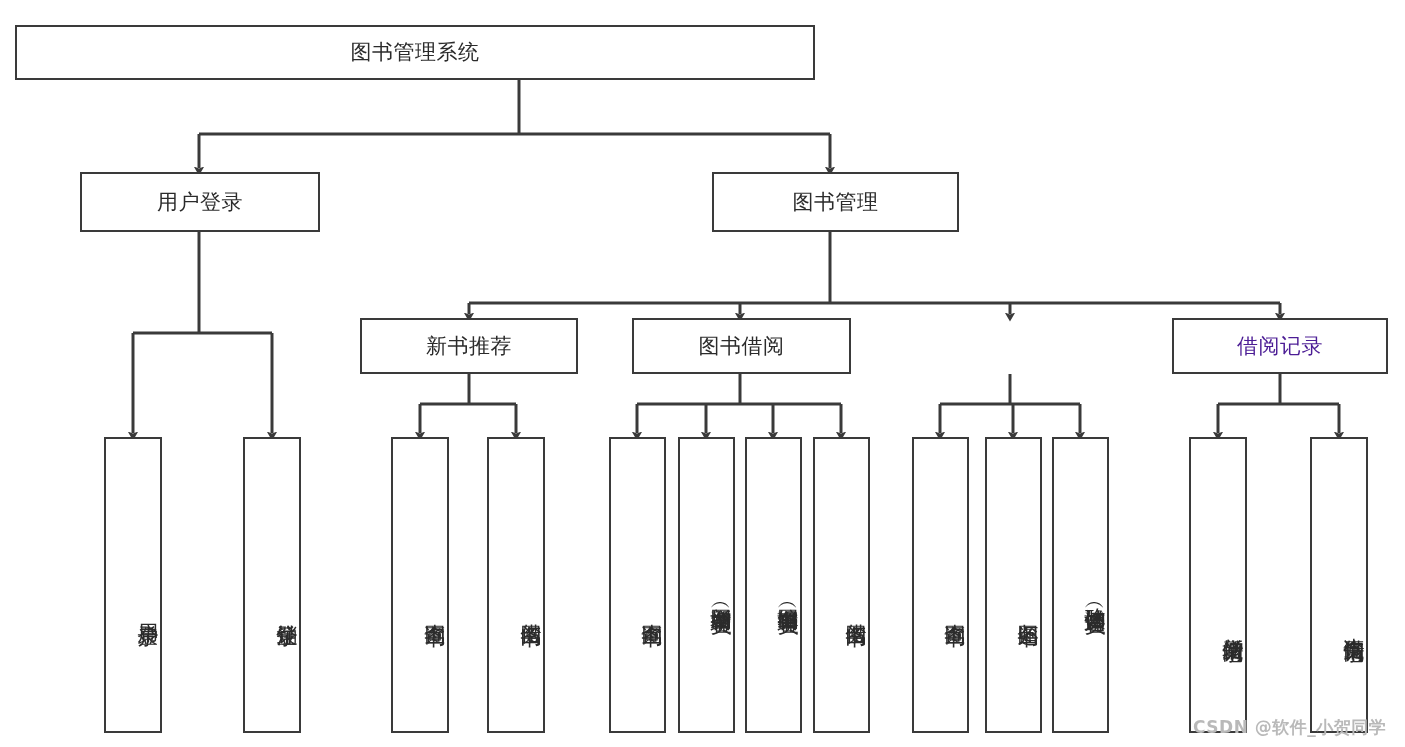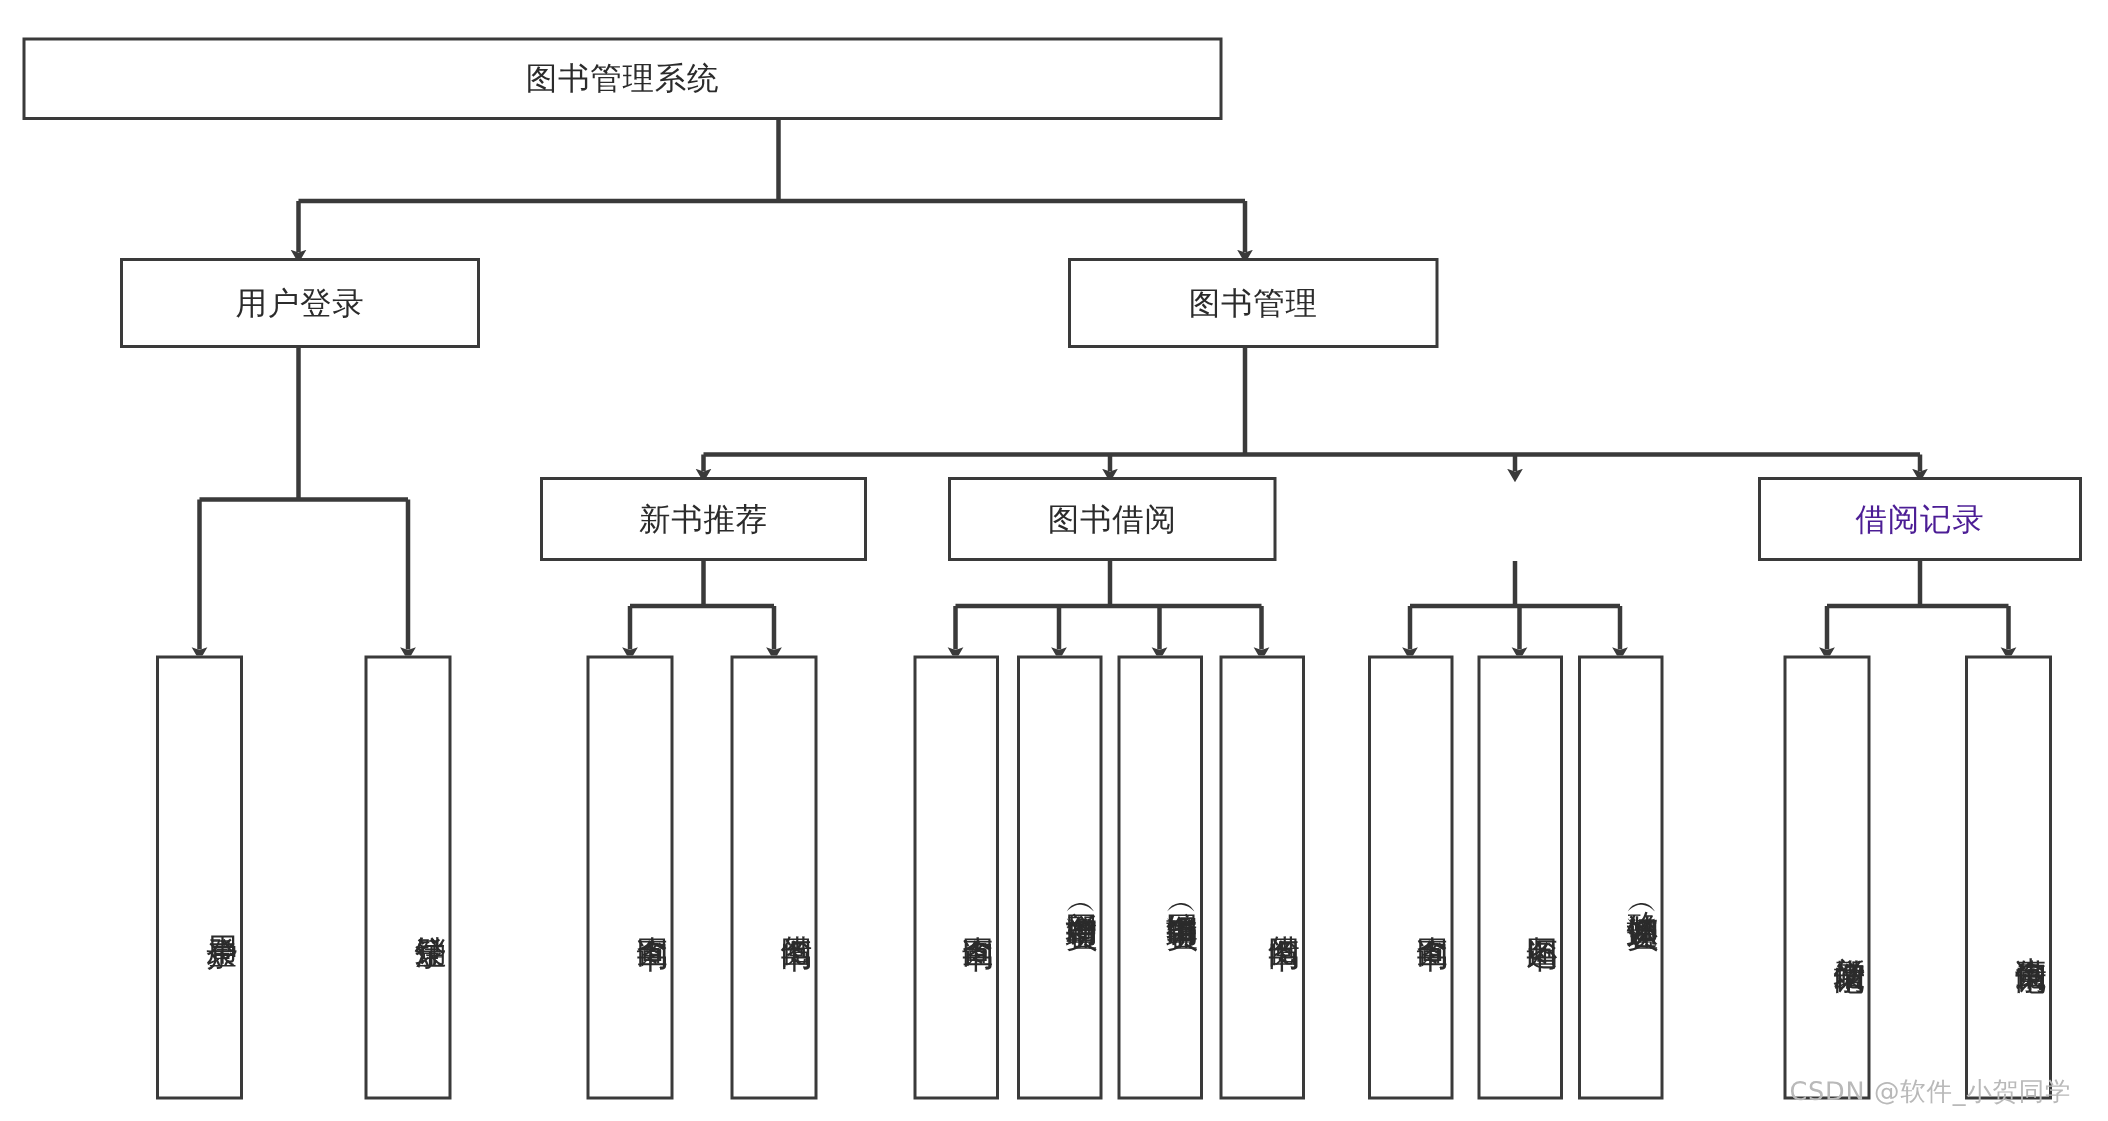--- a/index.html
+++ b/index.html
@@ -59,20 +59,21 @@
   }
   .node.vert.pad-top-sm {
     padding-top: 20px;
   }
   .watermark {
     position: absolute;
     font-size: 17px;
     color: #b9b9b9;
     white-space: nowrap;
     letter-spacing: 0.5px;
+    font-weight: bold;
   }
 </style>
 </head>
 <body>
 
 <div id="canvas" style="background: rgb(255, 255, 255);">
 
   <svg id="edges" viewBox="0 0 1405 747" width="1405" height="747" aria-hidden="true">
     <defs>
       <marker id="arrow" viewBox="0 0 12 14" refX="2" refY="7" markerWidth="9" markerHeight="11" orient="auto-start-reverse" markerUnits="userSpaceOnUse">

